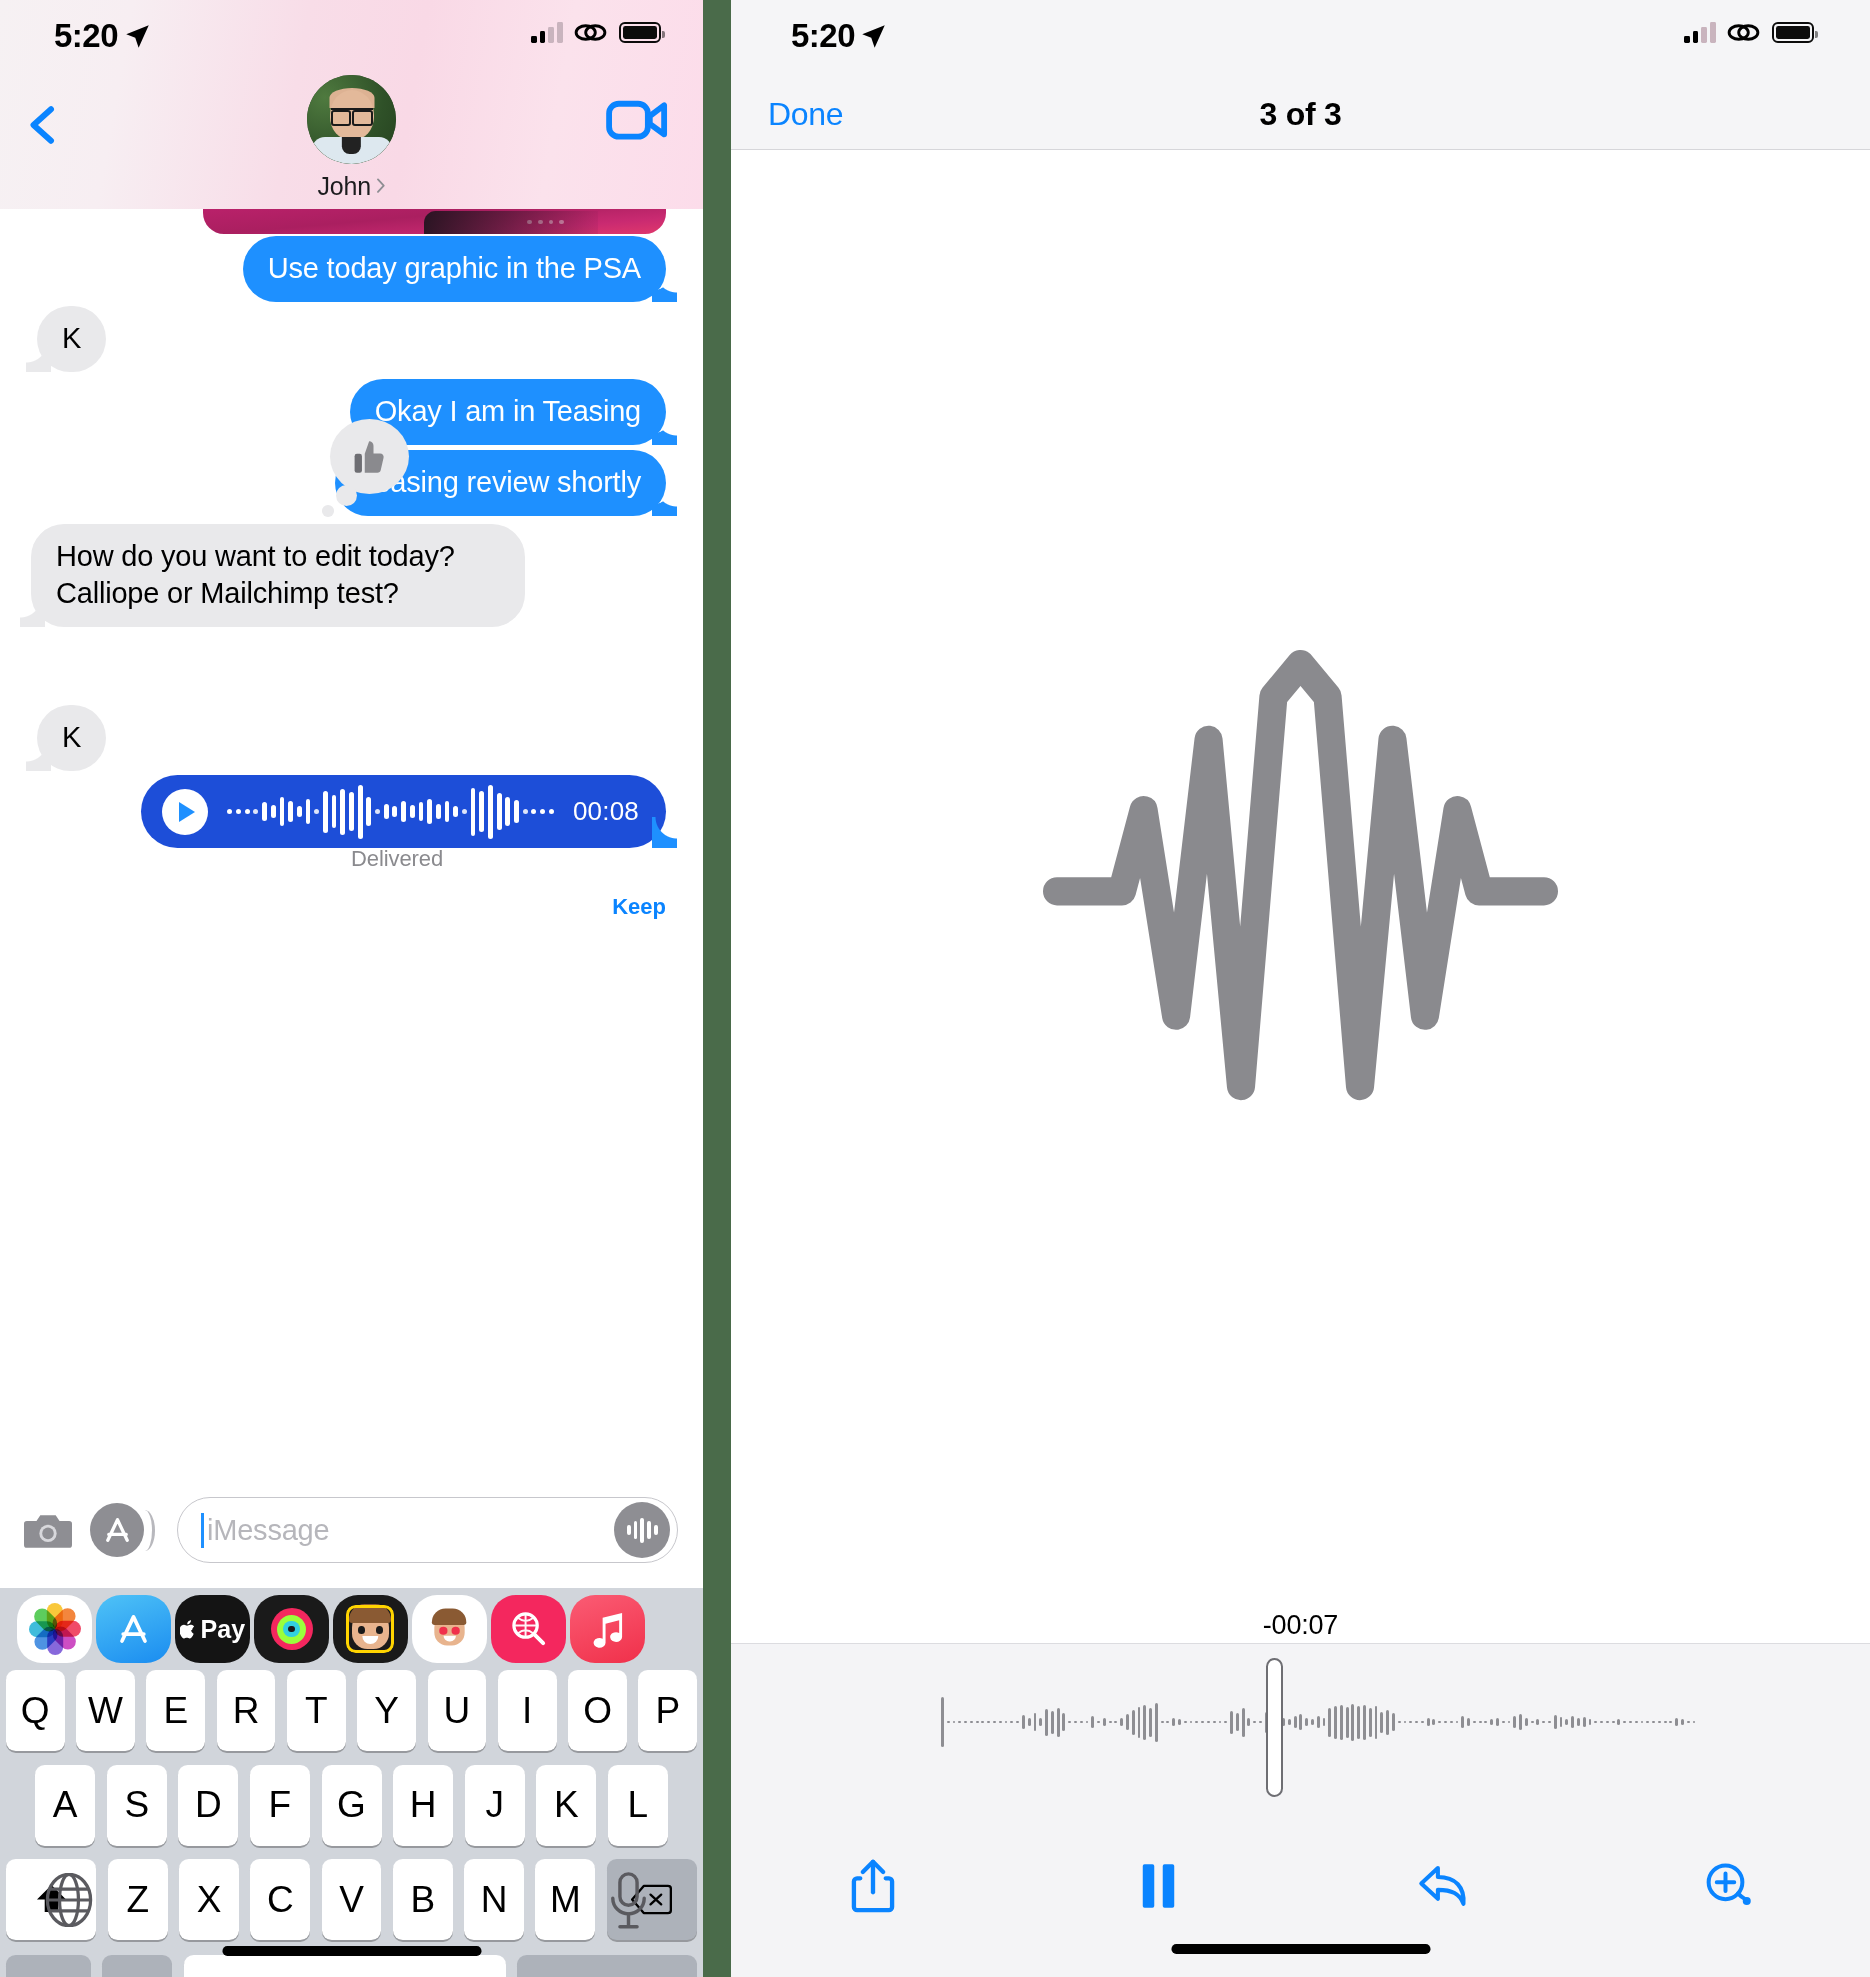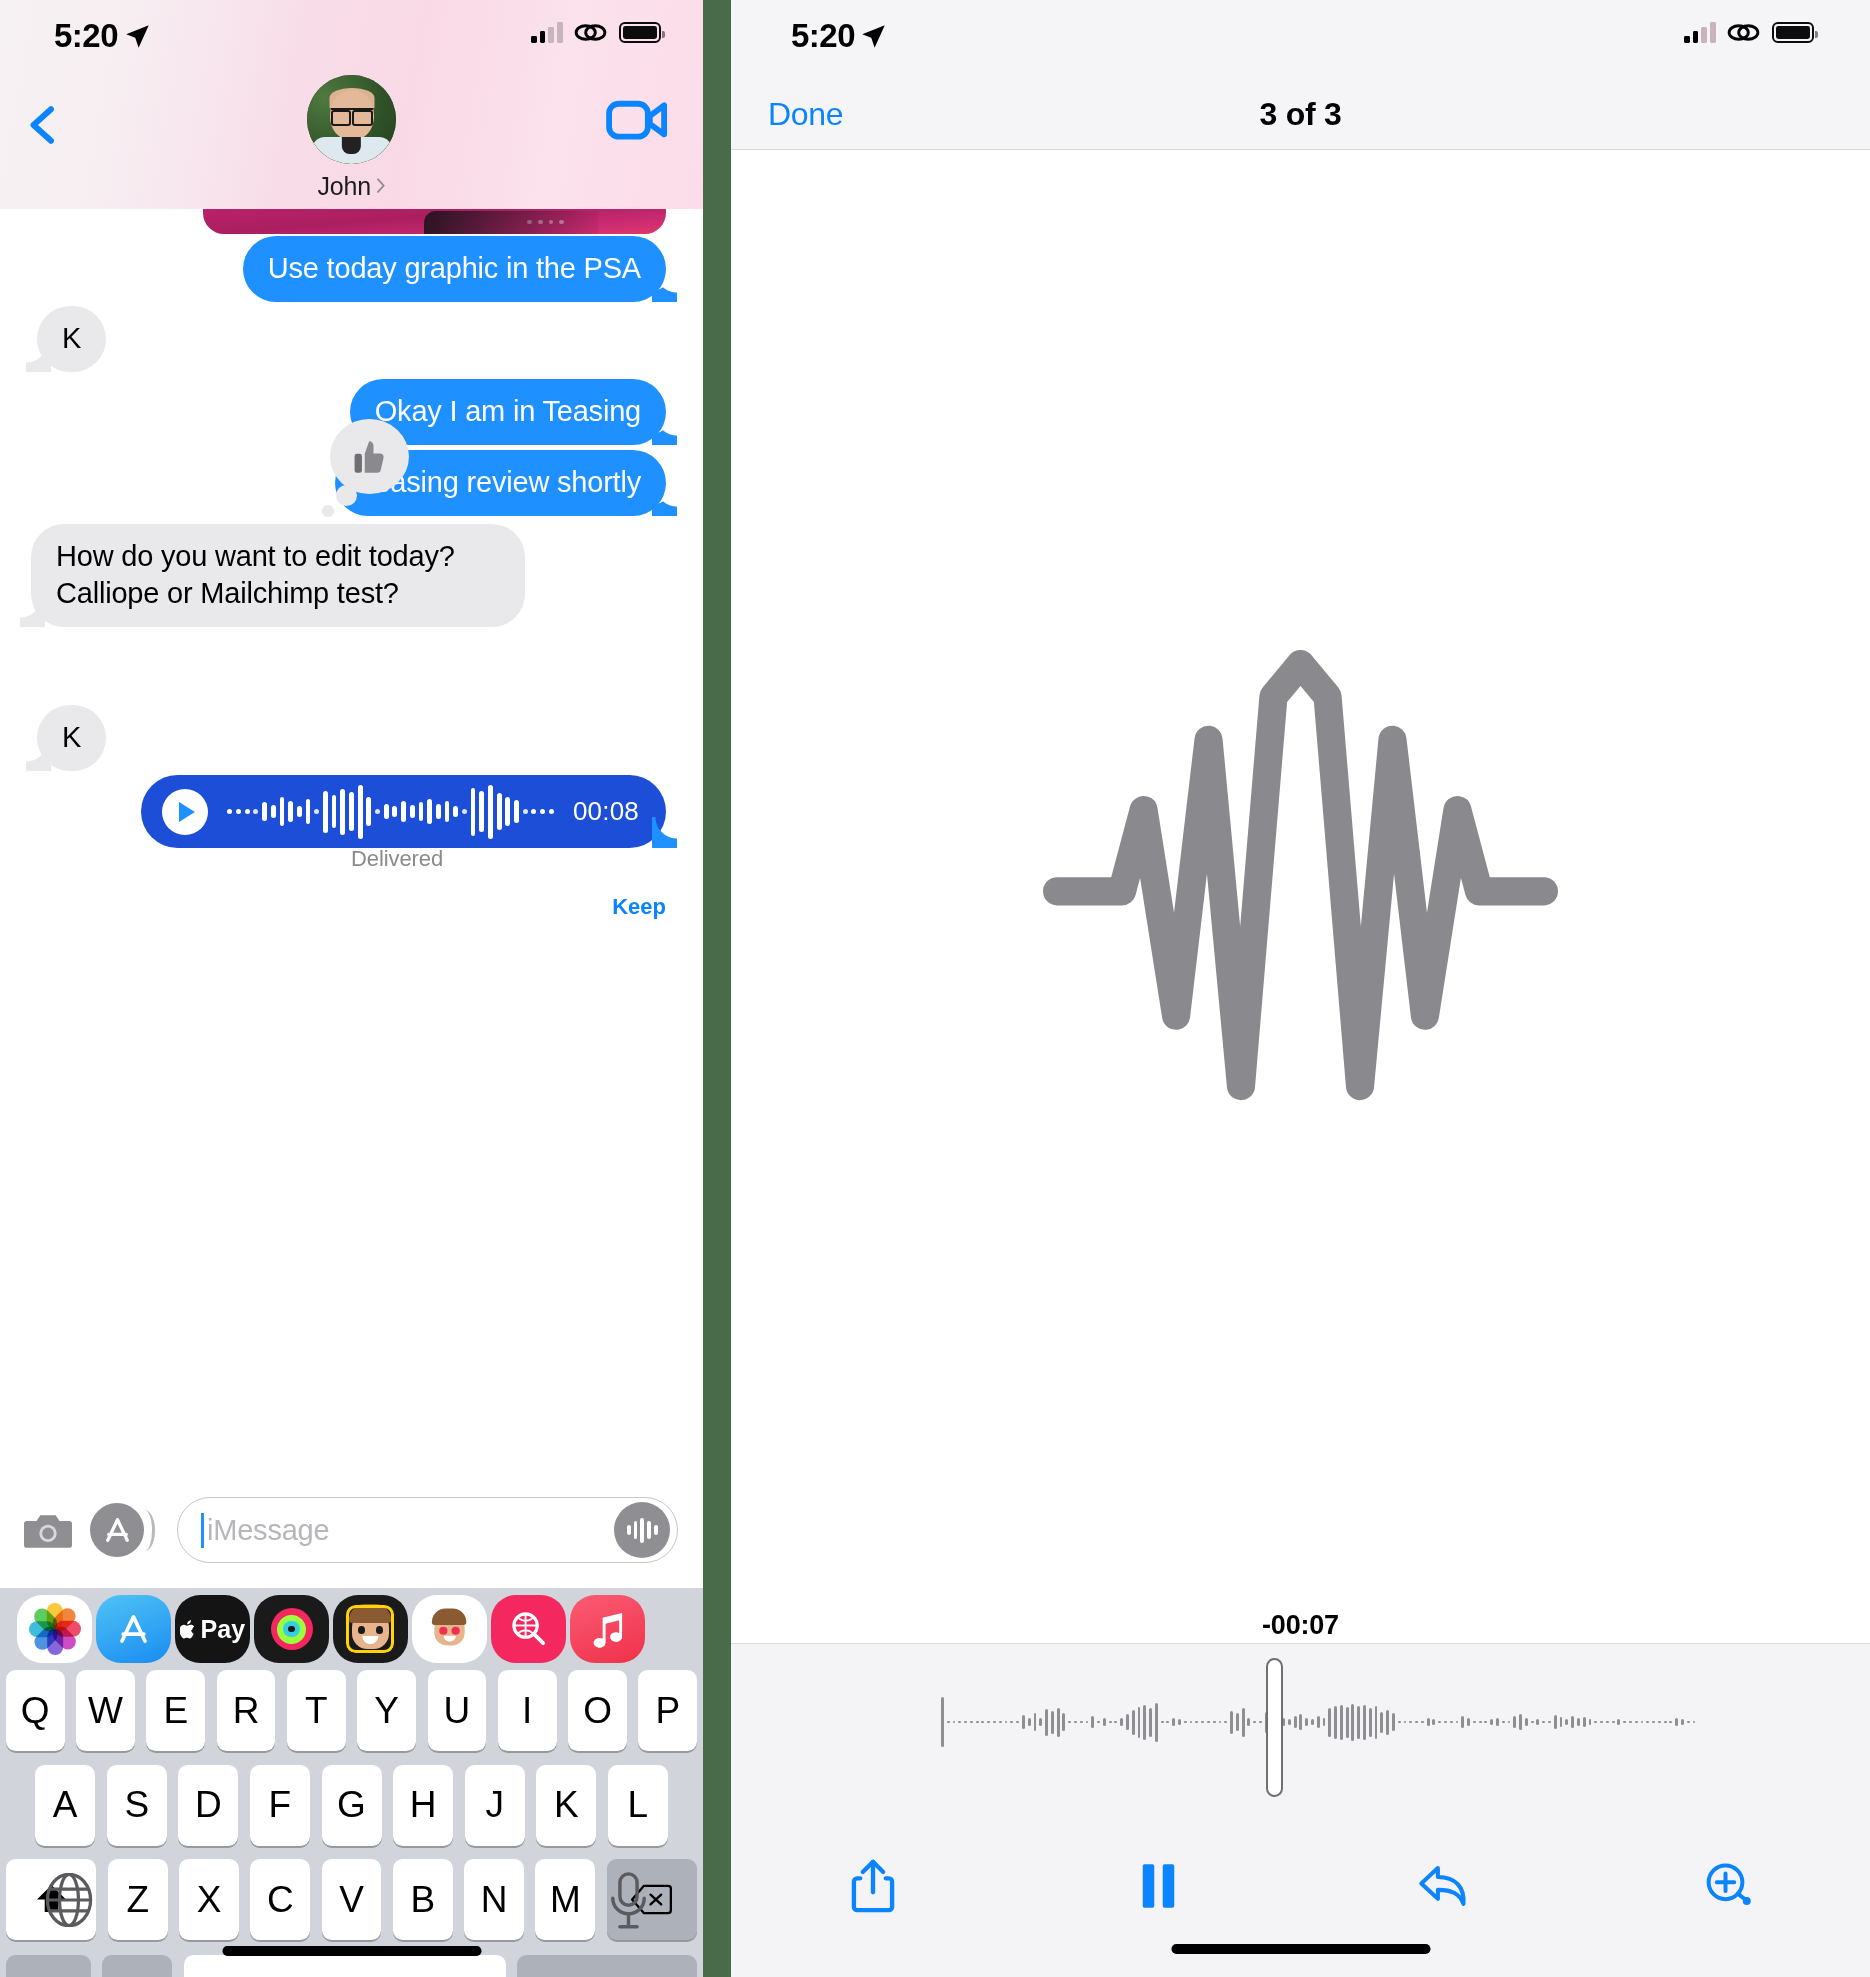--- a/index.html
+++ b/index.html
@@ -328,21 +328,21 @@
   }
   .vm-done { position:absolute; left:37px; font-size:32px; color:#0a84ff; letter-spacing:-0.3px; }
   .vm-title { position:absolute; left:0; right:0; text-align:center; font-size:32px; font-weight:700; color:#000; letter-spacing:-0.3px; }
 
   .vm-body { position:absolute; top:151px; left:0; right:0; bottom:367px; background:#fff;
     display:flex; align-items:center; justify-content:center; }
   .vm-wave { width: 541px; height: 541px; }
 
   .vm-remaining {
     position:absolute; left:0; right:0; bottom:336px; text-align:center;
-    font-size:27px; color:#000; font-weight:700; letter-spacing:-0.2px;
+    font-size:27px; color:#000; font-weight:400; letter-spacing:-0.2px;
   }
   .vm-scrub {
     position:absolute; left:0; right:0; bottom:145px; top:auto; height:189px;
     background:#f4f4f6; border-top:1.4px solid #dcdce0;
     overflow:hidden;
   }
   .scrub-inner { position:absolute; left:0; right:0; top:44px; height:68px; display:flex; align-items:center; }
   .scrub-bars { position:absolute; left:210px; right:-7.7px; top:0; height:68px; display:flex; align-items:center; gap:2.9px; }
   .scrub-bars i { display:block; width:2.9px; background:#8e8e93; border-radius:1.9px; }
   .playhead {

